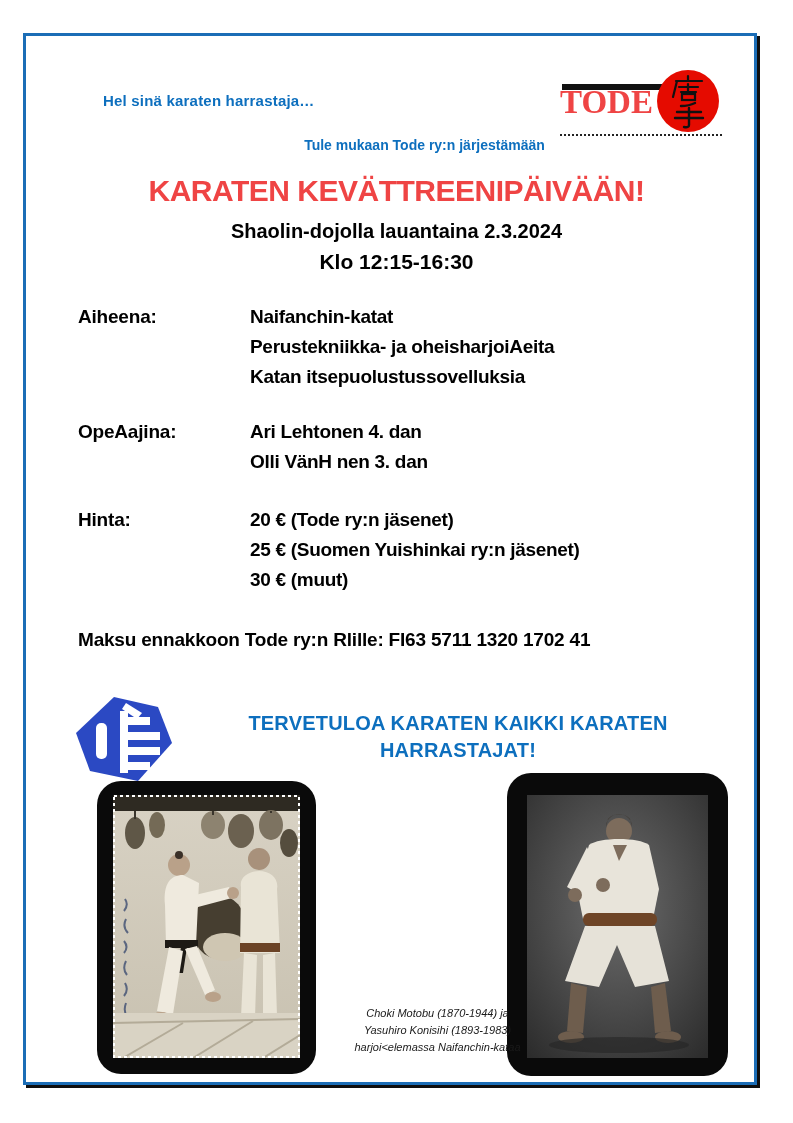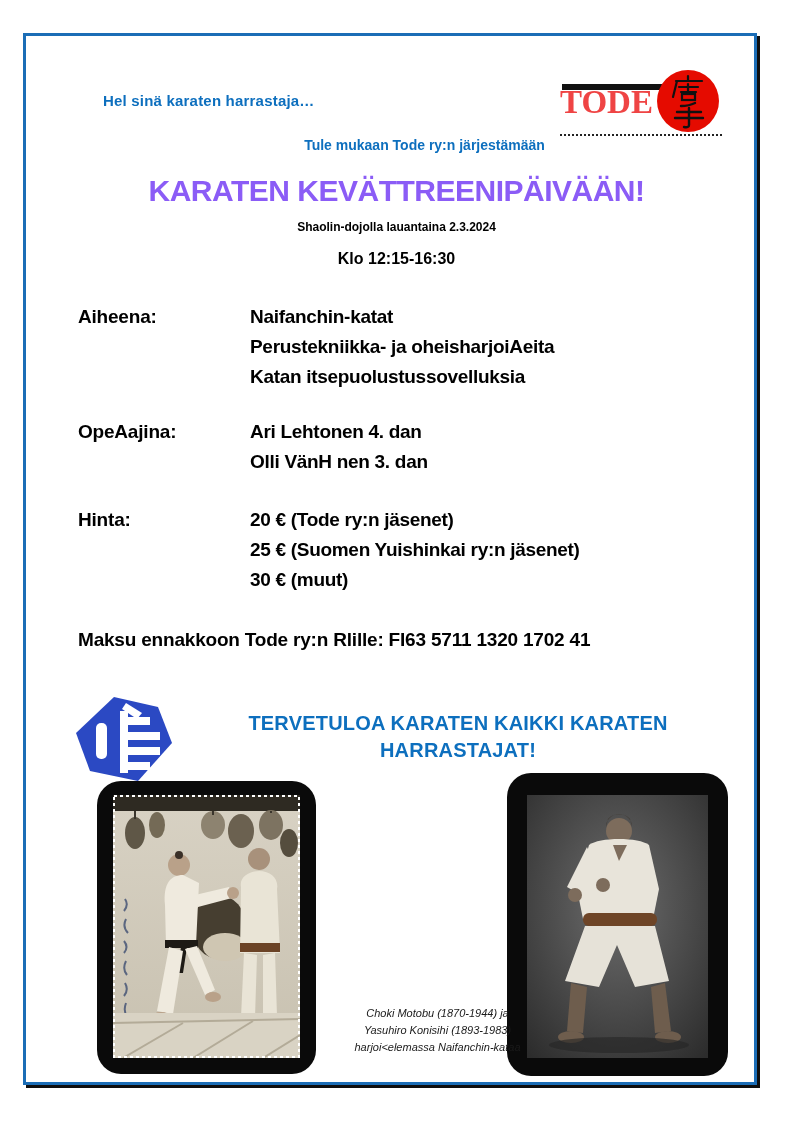--- a/index.html
+++ b/index.html
@@ -8,23 +8,23 @@
     font-family:"Liberation Sans", sans-serif;color:#000;
   }
   .page-frame{
     position:absolute;left:23px;top:33px;width:728px;height:1046px;
     border:3px solid #1b6db6;box-shadow:3px 3px 0 #0e0e0e;background:#fff;
   }
   .abs{position:absolute;}
   .blue{color:#0d6fbe;margin-left:28px;}
   .greeting{left:75px;top:92px;font-size:15px;font-weight:bold;letter-spacing:.2px;}
   .intro-line{left:0;top:137px;width:793px;text-align:center;font-size:14px;font-weight:bold;}
-  .main-title{left:0;top:174px;width:793px;text-align:center;font-size:30px;font-weight:bold;color:#8b5cf6;letter-spacing:-.5px;}
-  .venue-line{left:0;top:220px;width:793px;text-align:center;font-size:12px;font-weight:bold;}
-  .time-line{left:0;top:250px;width:793px;text-align:center;font-size:16px;font-weight:bold;}
+  .main-title{left:0;top:174px;width:793px;text-align:center;font-size:30px;font-weight:bold;color:#ef4444;letter-spacing:-.5px;}
+  .venue-line{left:0;top:220px;width:793px;text-align:center;font-size:20px;font-weight:bold;}
+  .time-line{left:0;top:250px;width:793px;text-align:center;font-size:21px;font-weight:bold;}
   .lbl{left:78px;font-size:19px;font-weight:bold;letter-spacing:-.2px;}
   .val{left:250px;font-size:19px;font-weight:bold;letter-spacing:-.3px;}
   .payment{left:78px;top:629px;font-size:19px;font-weight:bold;letter-spacing:-.2px;}
   .welcome{left:150px;top:710px;width:560px;text-align:center;font-size:20px;font-weight:bold;line-height:27px;letter-spacing:.2px;}
   
   .tode-logo{left:560px;top:66px;width:165px;height:72px;}
   .tode-bar{position:absolute;left:2px;top:18px;width:100px;height:6px;background:#111;}
   .tode-word{position:absolute;left:0;top:20px;font-family:"Liberation Serif", serif;font-weight:bold;font-size:33px;line-height:1;letter-spacing:0px;color:#ef4444;}
   .tode-circle{position:absolute;left:97px;top:4px;width:62px;height:62px;border-radius:50%;background:#e50b00;}
   .tode-dotted{position:absolute;left:0;top:68px;width:162px;border-bottom:2px dotted #222;}

